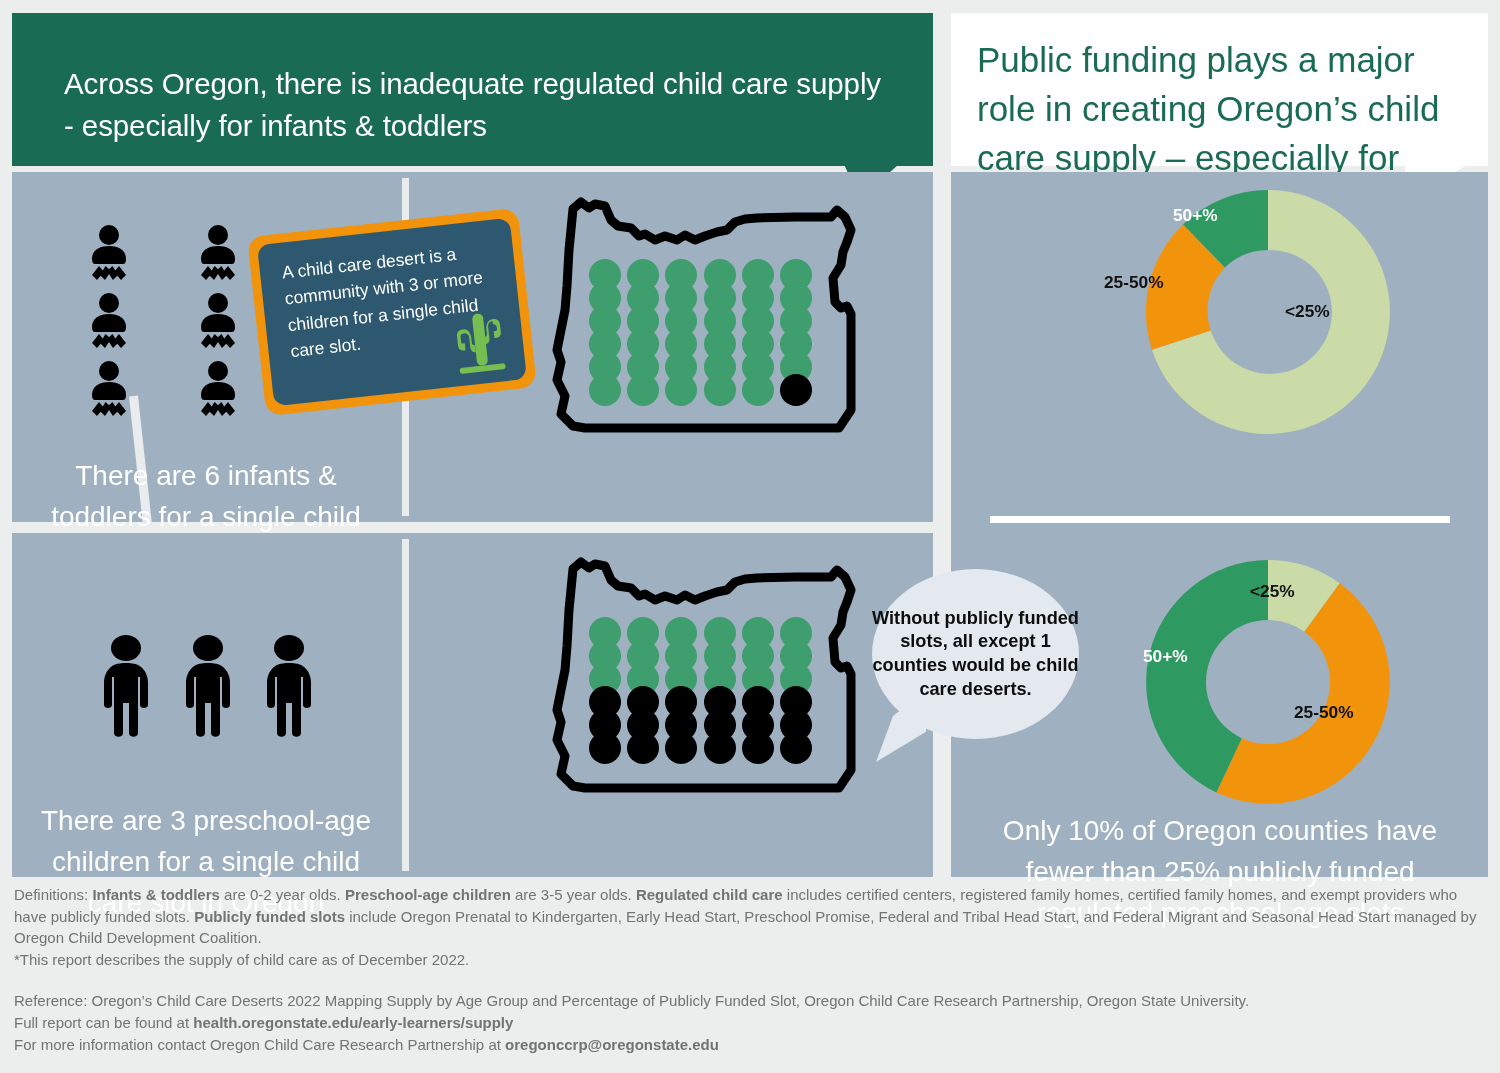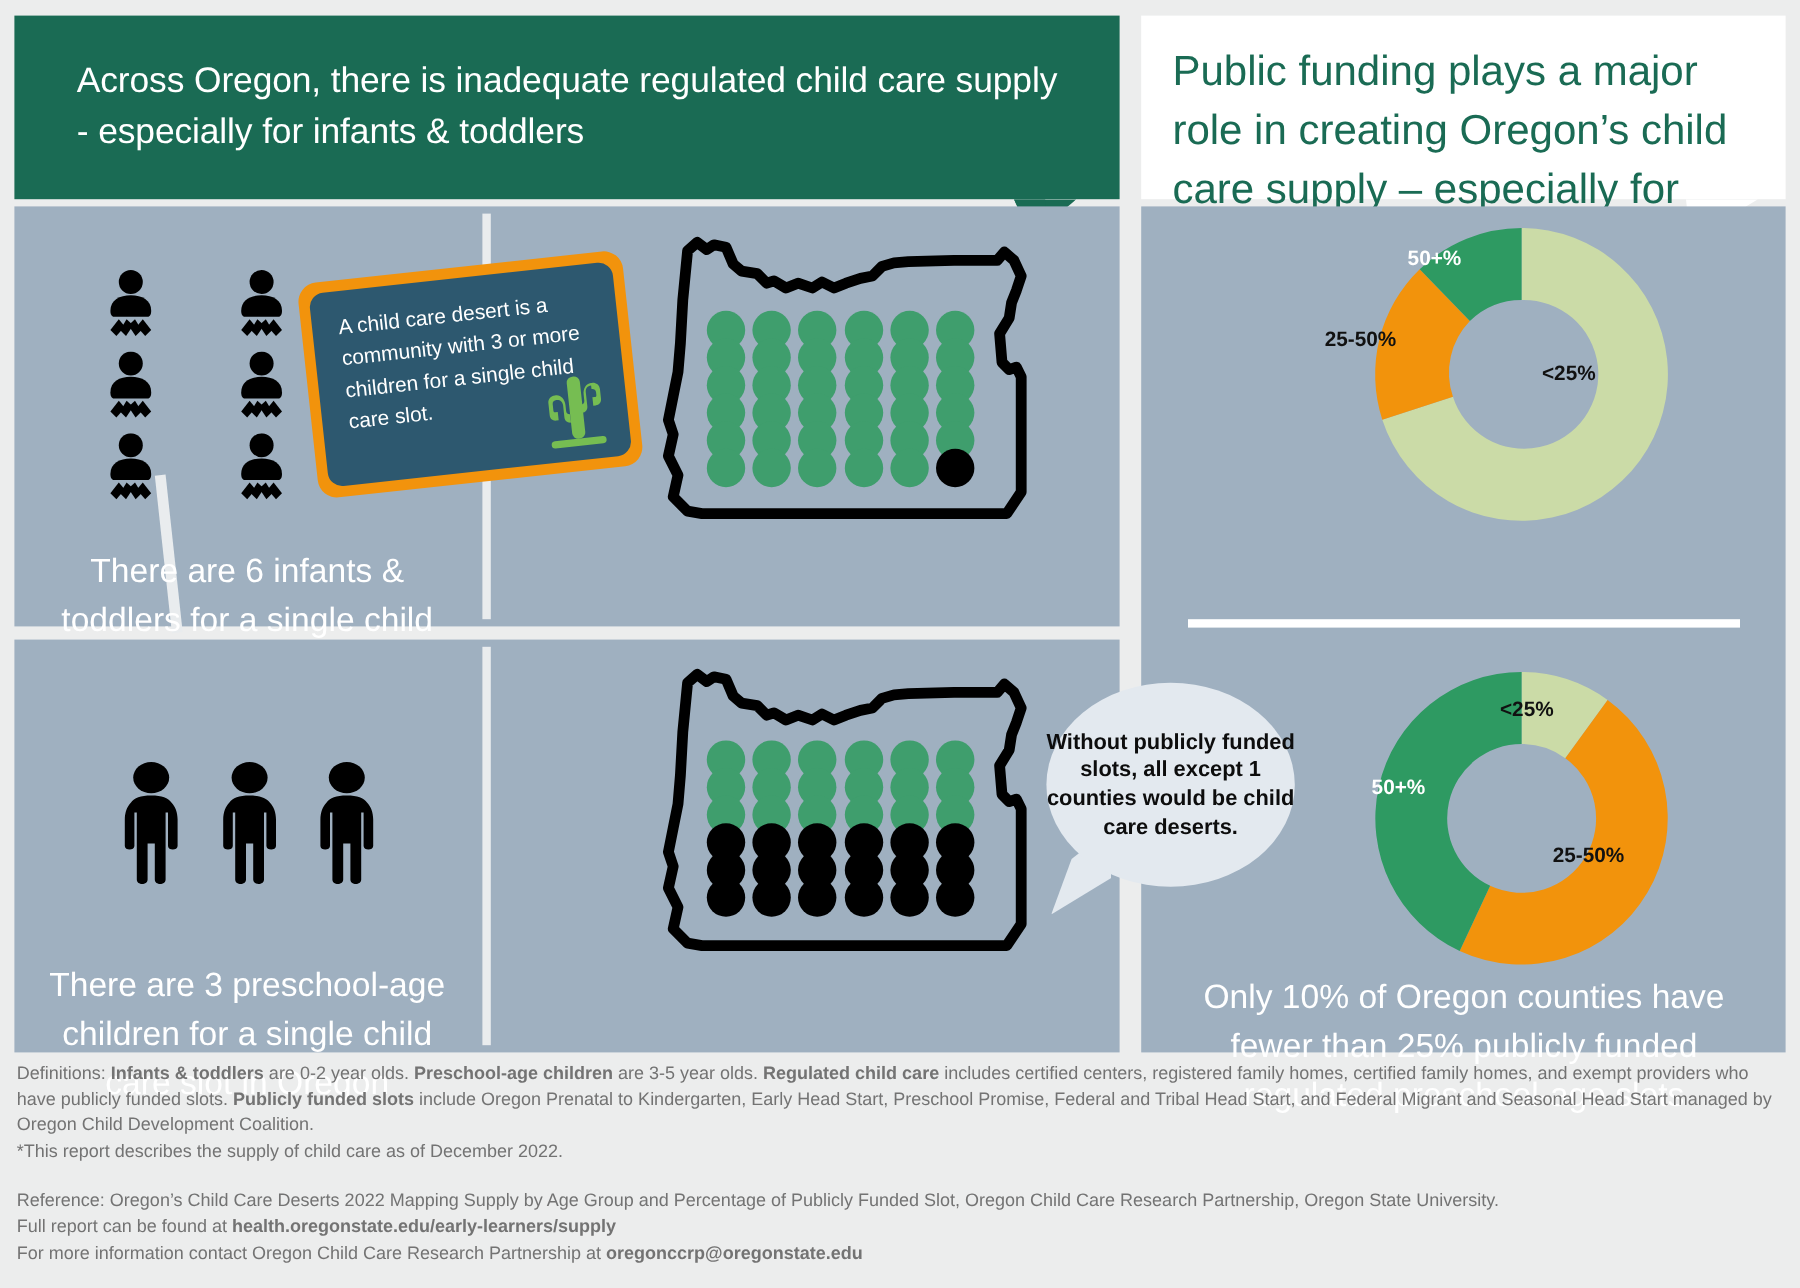--- a/index.html
+++ b/index.html
@@ -8,21 +8,21 @@
     background: #eceded;
     font-family: "Liberation Sans", sans-serif;
     overflow: hidden;
   }
   #root { position: relative; width: 1500px; height: 1073px; }
 
   
   .hdr-left {
     position: absolute; left: 12px; top: 13px; width: 921px; height: 153px;
     background: #1a6b54; color: #ffffff;
-    padding: 34px 46px 0 52px;
+    padding: 50px 46px 0 52px;
     font-size: 29.5px; line-height: 1.44; font-weight: 400;
     letter-spacing: -0.1px;
   }
   .hdr-left-tail {
     position: absolute; left: 845px; top: 166px;
     width: 0; height: 0;
     border-left: 26px solid #1a6b54;
     border-right: 26px solid transparent;
     border-top: 32px solid #1a6b54;
     border-bottom: 0 solid transparent;

